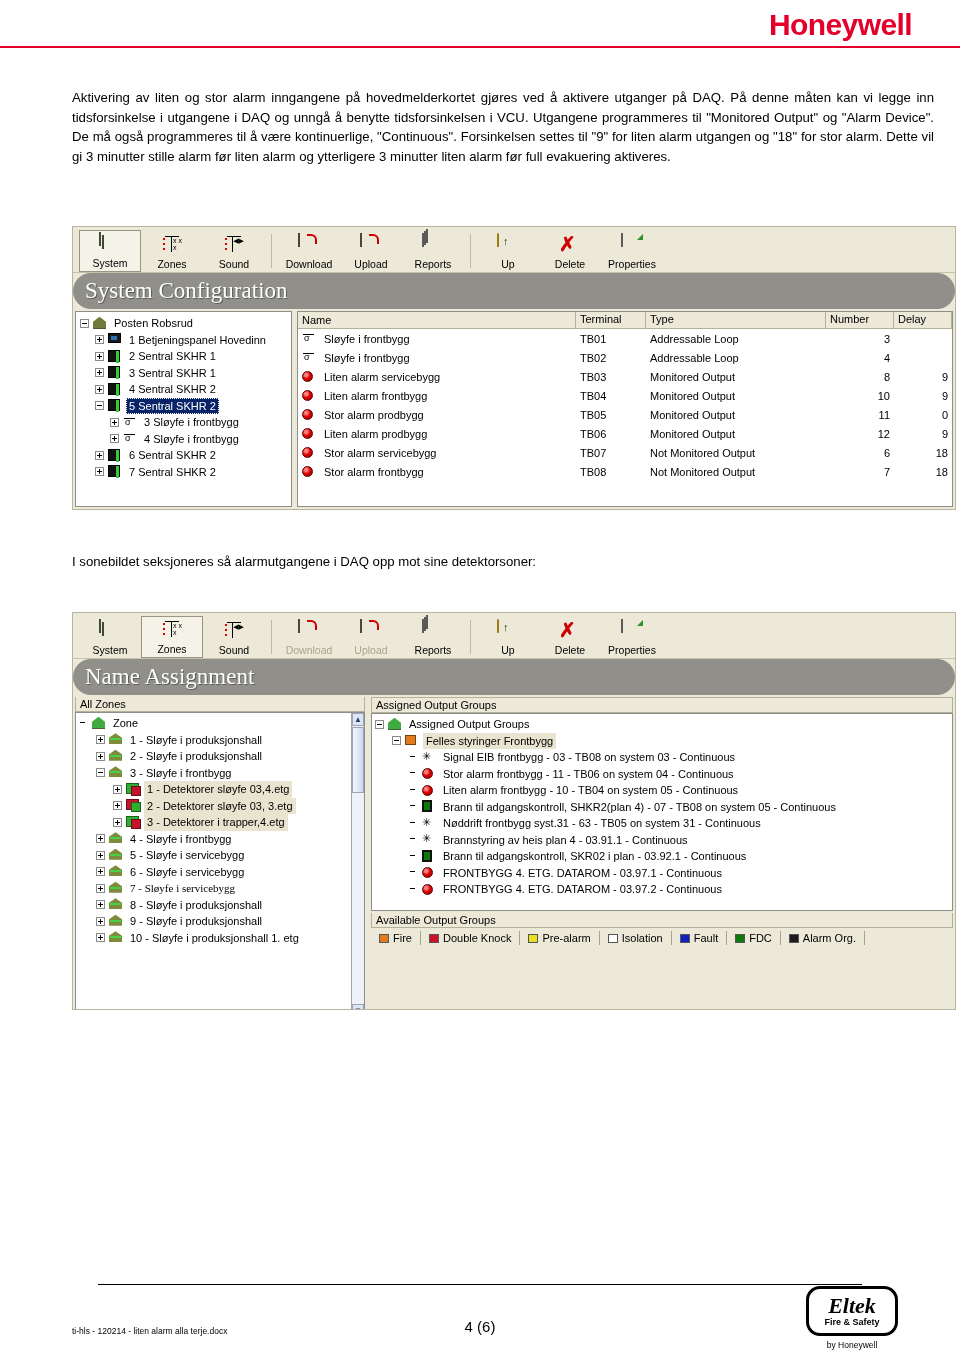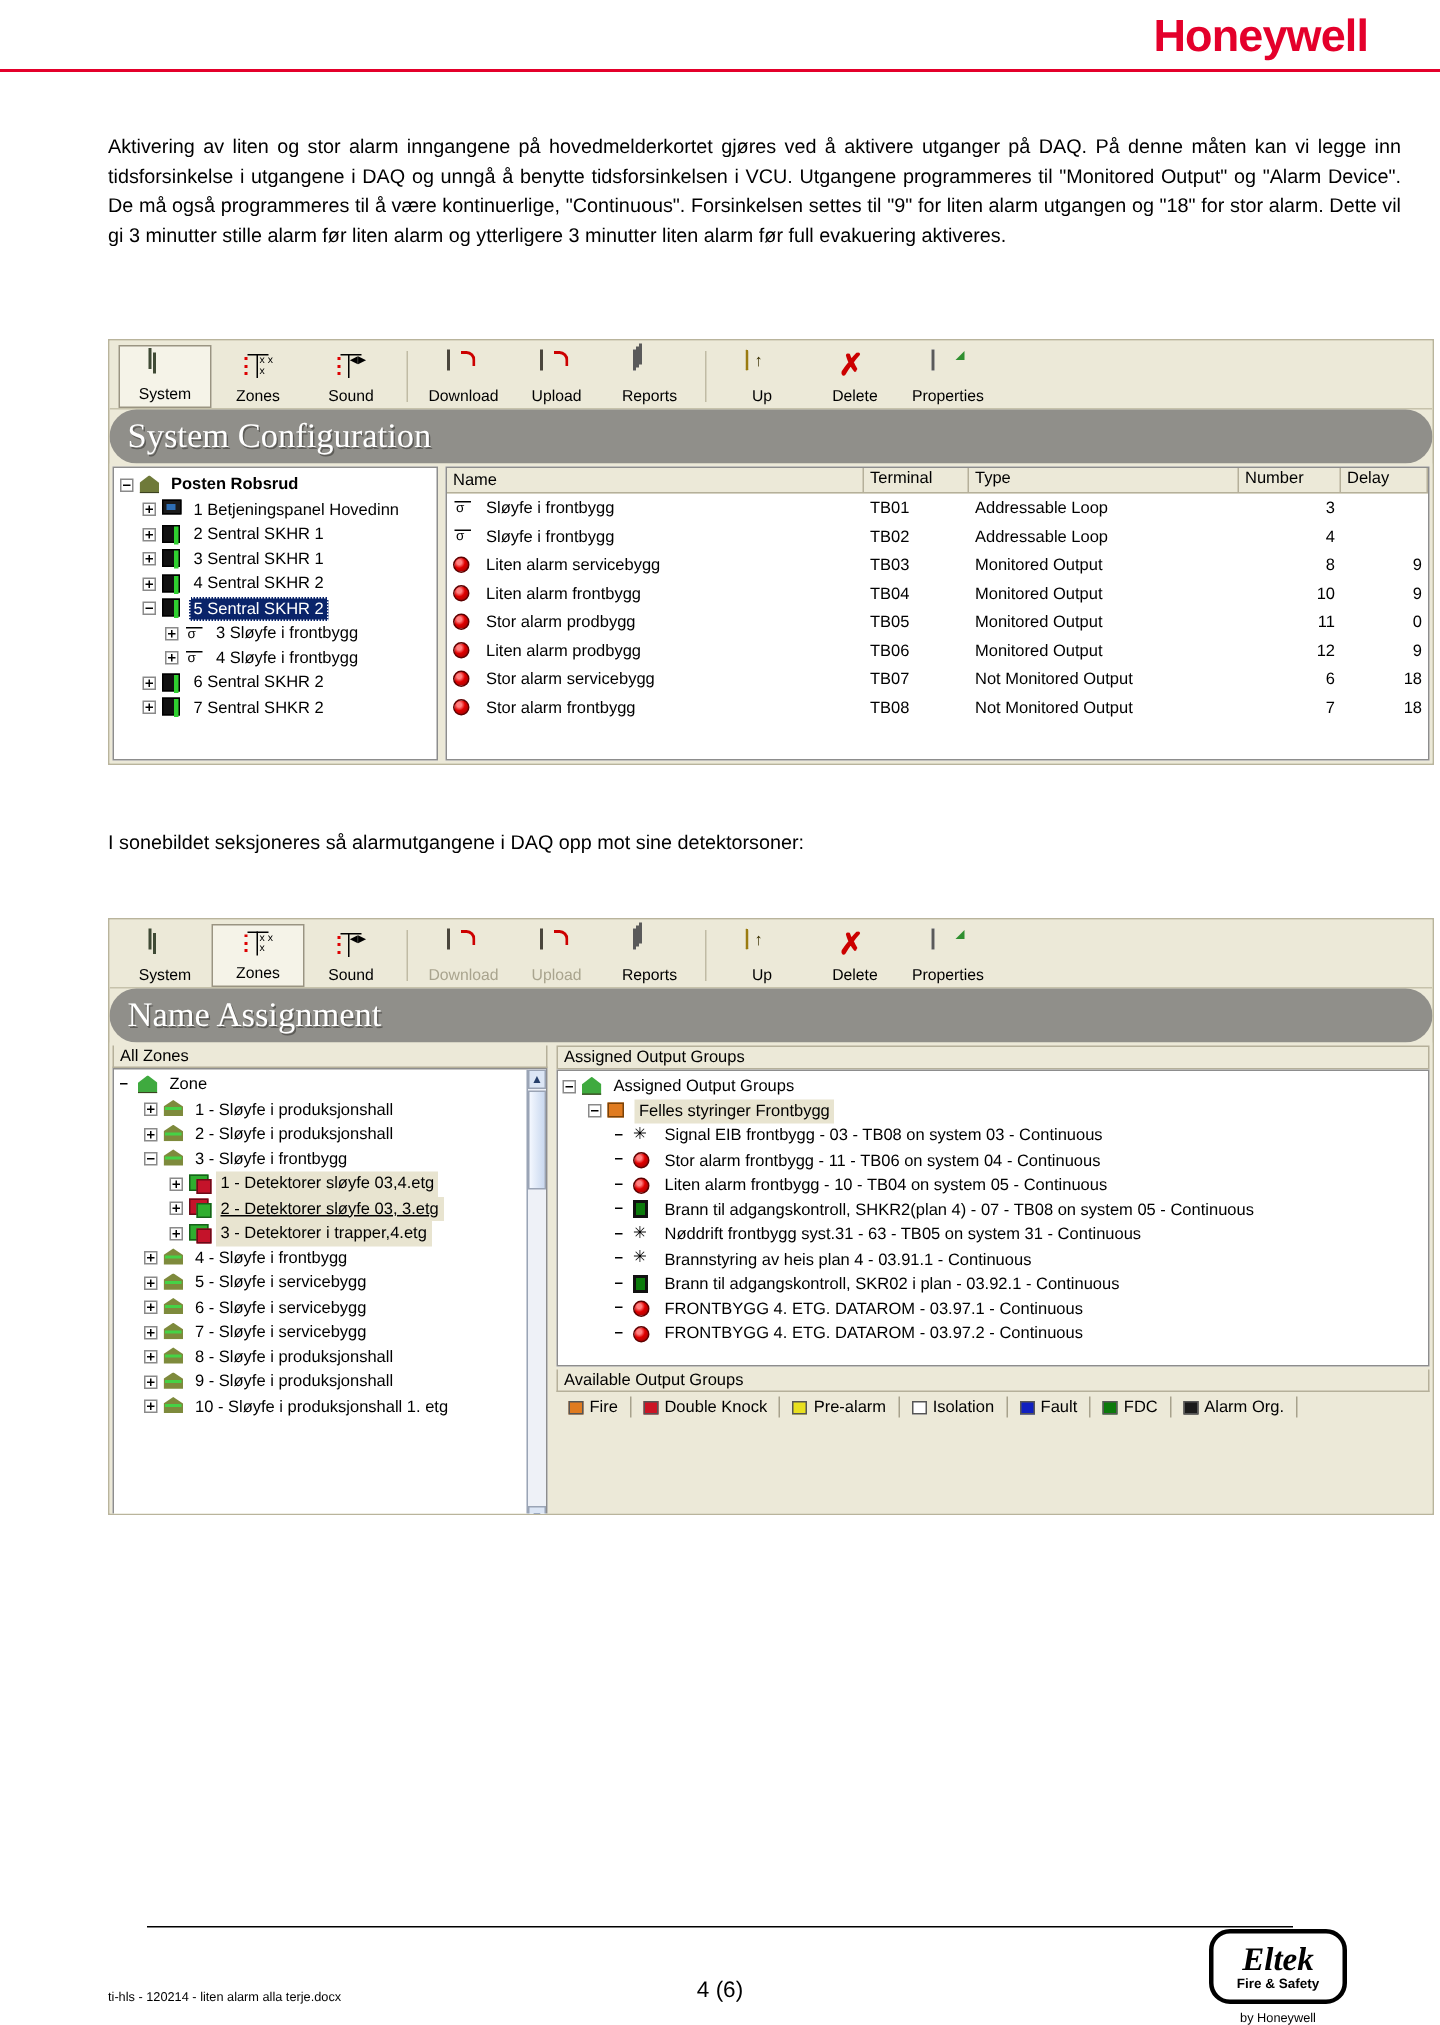--- a/index.html
+++ b/index.html
@@ -269,21 +269,21 @@
 
   <div style="display:flex; height:200px; background:#ece9d8; padding:2px;">
 
     <div class="panel" style="width:222px; position:relative; padding:3px 2px 0 4px;">
       <div class="tree" id="sys-tree">
           <div class="tnode" style="padding-left: 0px;">
             <span class="tog"></span>
             <span class="tico">
               <span class="ico-house" style="position: absolute;"></span>
             </span>
-            <span style="padding: 0px 3px; font-weight: bold;">Posten Robsrud</span>
+            <span style="padding: 0px 3px;">Posten Robsrud</span>
           </div>
           <div class="tnode" style="padding-left: 15px;">
             <span class="tog plus"></span>
             <span class="tico">
               <span class="ico-panel" style="position: absolute;"></span>
             </span>
             <span style="padding: 0px 3px;">1 Betjeningspanel Hovedinn</span>
           </div>
           <div class="tnode" style="padding-left: 15px;">
             <span class="tog plus"></span>
@@ -536,21 +536,21 @@
               </span>
               <span style="padding: 0px 3px;">3  -  Sløyfe i frontbygg</span>
             </div>
             <div class="tnode" style="padding-left: 34px;">
               <span class="tog plus"></span>
               <span class="tico">
                 <span class="ico-det" style="position: absolute;"></span>
               </span>
               <span class="sel-soft" style="padding: 0px 3px;">1  -  Detektorer sløyfe 03,4.etg</span>
             </div>
-            <div class="tnode" style="padding-left: 34px; text-decoration: underline;">
+            <div class="tnode" style="padding-left: 34px;">
               <span class="tog plus"></span>
               <span class="tico">
                 <span class="ico-det red" style="position: absolute;"></span>
               </span>
               <span class="sel-soft" style="padding: 0px 3px;">2  -  Detektorer sløyfe 03, 3.etg</span>
             </div>
             <div class="tnode" style="padding-left: 34px;">
               <span class="tog plus"></span>
               <span class="tico">
                 <span class="ico-det" style="position: absolute;"></span>
@@ -571,21 +571,21 @@
               </span>
               <span style="padding: 0px 3px;">5  -  Sløyfe i servicebygg</span>
             </div>
             <div class="tnode" style="padding-left: 17px; align-items: center;">
               <span class="tog plus"></span>
               <span class="tico">
                 <span class="ico-zone" style="position: absolute;"></span>
               </span>
               <span style="padding: 0px 3px;">6  -  Sløyfe i servicebygg</span>
             </div>
-            <div class="tnode" style="padding-left: 17px;">
+            <div class="tnode" style="padding-left: 17px; font-family: Liberation Serif, serif;">
               <span class="tog plus"></span>
               <span class="tico">
                 <span class="ico-zone" style="position: absolute;"></span>
               </span>
               <span style="padding: 0px 3px;">7  -  Sløyfe i servicebygg</span>
             </div>
             <div class="tnode" style="padding-left: 17px;">
               <span class="tog plus"></span>
               <span class="tico">
                 <span class="ico-zone" style="position: absolute;"></span>

